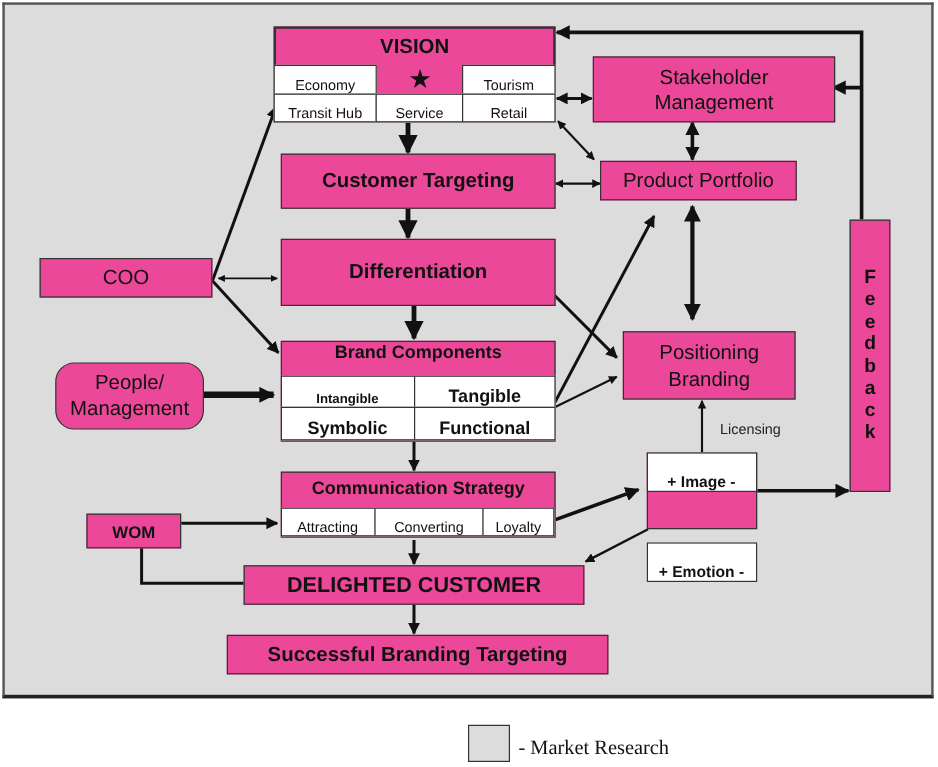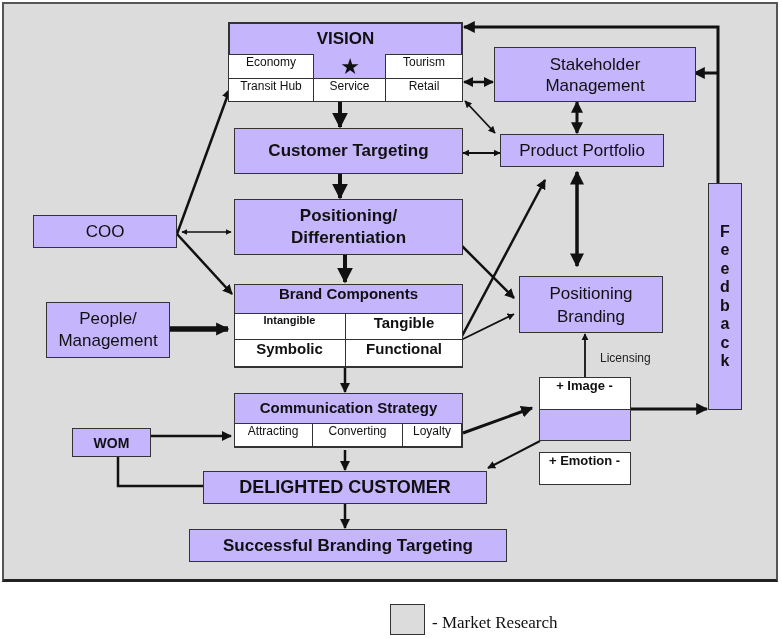--- a/index.html
+++ b/index.html
@@ -1,20 +1,20 @@
 <!DOCTYPE html>
 <html><head>
 <meta charset="utf-8">
 <style>
   html, body { margin:0; padding:0; background:#ffffff; }
   body { width:782px; height:639px; position:relative; overflow:hidden; font-family:"Liberation Sans", sans-serif; }
   #frame { position:absolute; left:2px; top:2px; width:776px; height:580px; background:#dcdcdc; border:2px solid #555; border-bottom-width:3px; border-bottom-color:#222; box-sizing:border-box; }
   svg#links { position:absolute; left:0; top:0; width:782px; height:639px; }
-  .box { position:absolute; background:#c4b5fd; border:1.5px solid #333; box-sizing:border-box; display:flex; align-items:center; justify-content:center; text-align:center; color:#111; }
-  .cell { position:absolute; display:flex; align-items:flex-start; justify-content:center; box-sizing:border-box; border:1px solid #333; background:#fff; }
+  .box { position:absolute; background:#ec4899; border:1.5px solid #333; box-sizing:border-box; display:flex; align-items:center; justify-content:center; text-align:center; color:#111; }
+  .cell { position:absolute; display:flex; align-items:flex-end; justify-content:center; box-sizing:border-box; border:1px solid #333; background:#fff; }
   .b { font-weight:bold; }
   .lbl { position:absolute; font-size:12px; color:#222; }
   .legend-box { position:absolute; left:390px; top:604px; width:35px; height:31px; background:#dcdcdc; border:1.5px solid #333; box-sizing:border-box; }
   .legend-text { position:absolute; left:432px; top:613px; font-family:"Liberation Serif", serif; font-size:17px; color:#111; }
   .vert { flex-direction:column; font-weight:bold; font-size:16px; line-height:18.5px; }
 </style>
 </head>
 <body>
 
 <div id="frame"></div>
@@ -111,30 +111,29 @@
 
 <div class="box" style="left:500px;top:134px;width:164px;height:33px;font-size:17px;">
   <span>Product Portfolio</span>
 </div>
 
 <div class="box" style="left:33px;top:215px;width:144px;height:33px;font-size:17px;">
   <span>COO</span>
 </div>
 
 <div class="box b" style="left:234px;top:199px;width:229px;height:56px;flex-direction:column;font-size:17px;line-height:22px;">
-  <span>Positioning/</span>
   <span>Differentiation</span>
 </div>
 
 <div class="box" style="left:519px;top:276px;width:144px;height:57px;flex-direction:column;font-size:17px;line-height:23px;">
   <span>Positioning</span>
   <span>Branding</span>
 </div>
 
-<div class="box" style="left:46px;top:302px;width:124px;height:56px;flex-direction:column;font-size:17px;line-height:22px;">
+<div class="box" style="left:46px;top:302px;width:124px;height:56px;flex-direction:column;font-size:17px;line-height:22px;border-radius:16px;">
   <span>People/</span>
   <span>Management</span>
 </div>
 
 <div class="box" style="left:234px;top:284px;width:229px;height:84px;display:block;">
   <div class="b" style="position:absolute;left:0;right:0;top:0;font-size:15px;text-align:center;">Brand Components</div>
   <div class="cell b" style="left:-1.5px;top:28px;width:112px;height:27px;font-size:11px;">
       <span>Intangible</span>
     </div>
   <div class="cell b" style="left:110px;top:28px;width:118px;height:27px;font-size:15px;">

